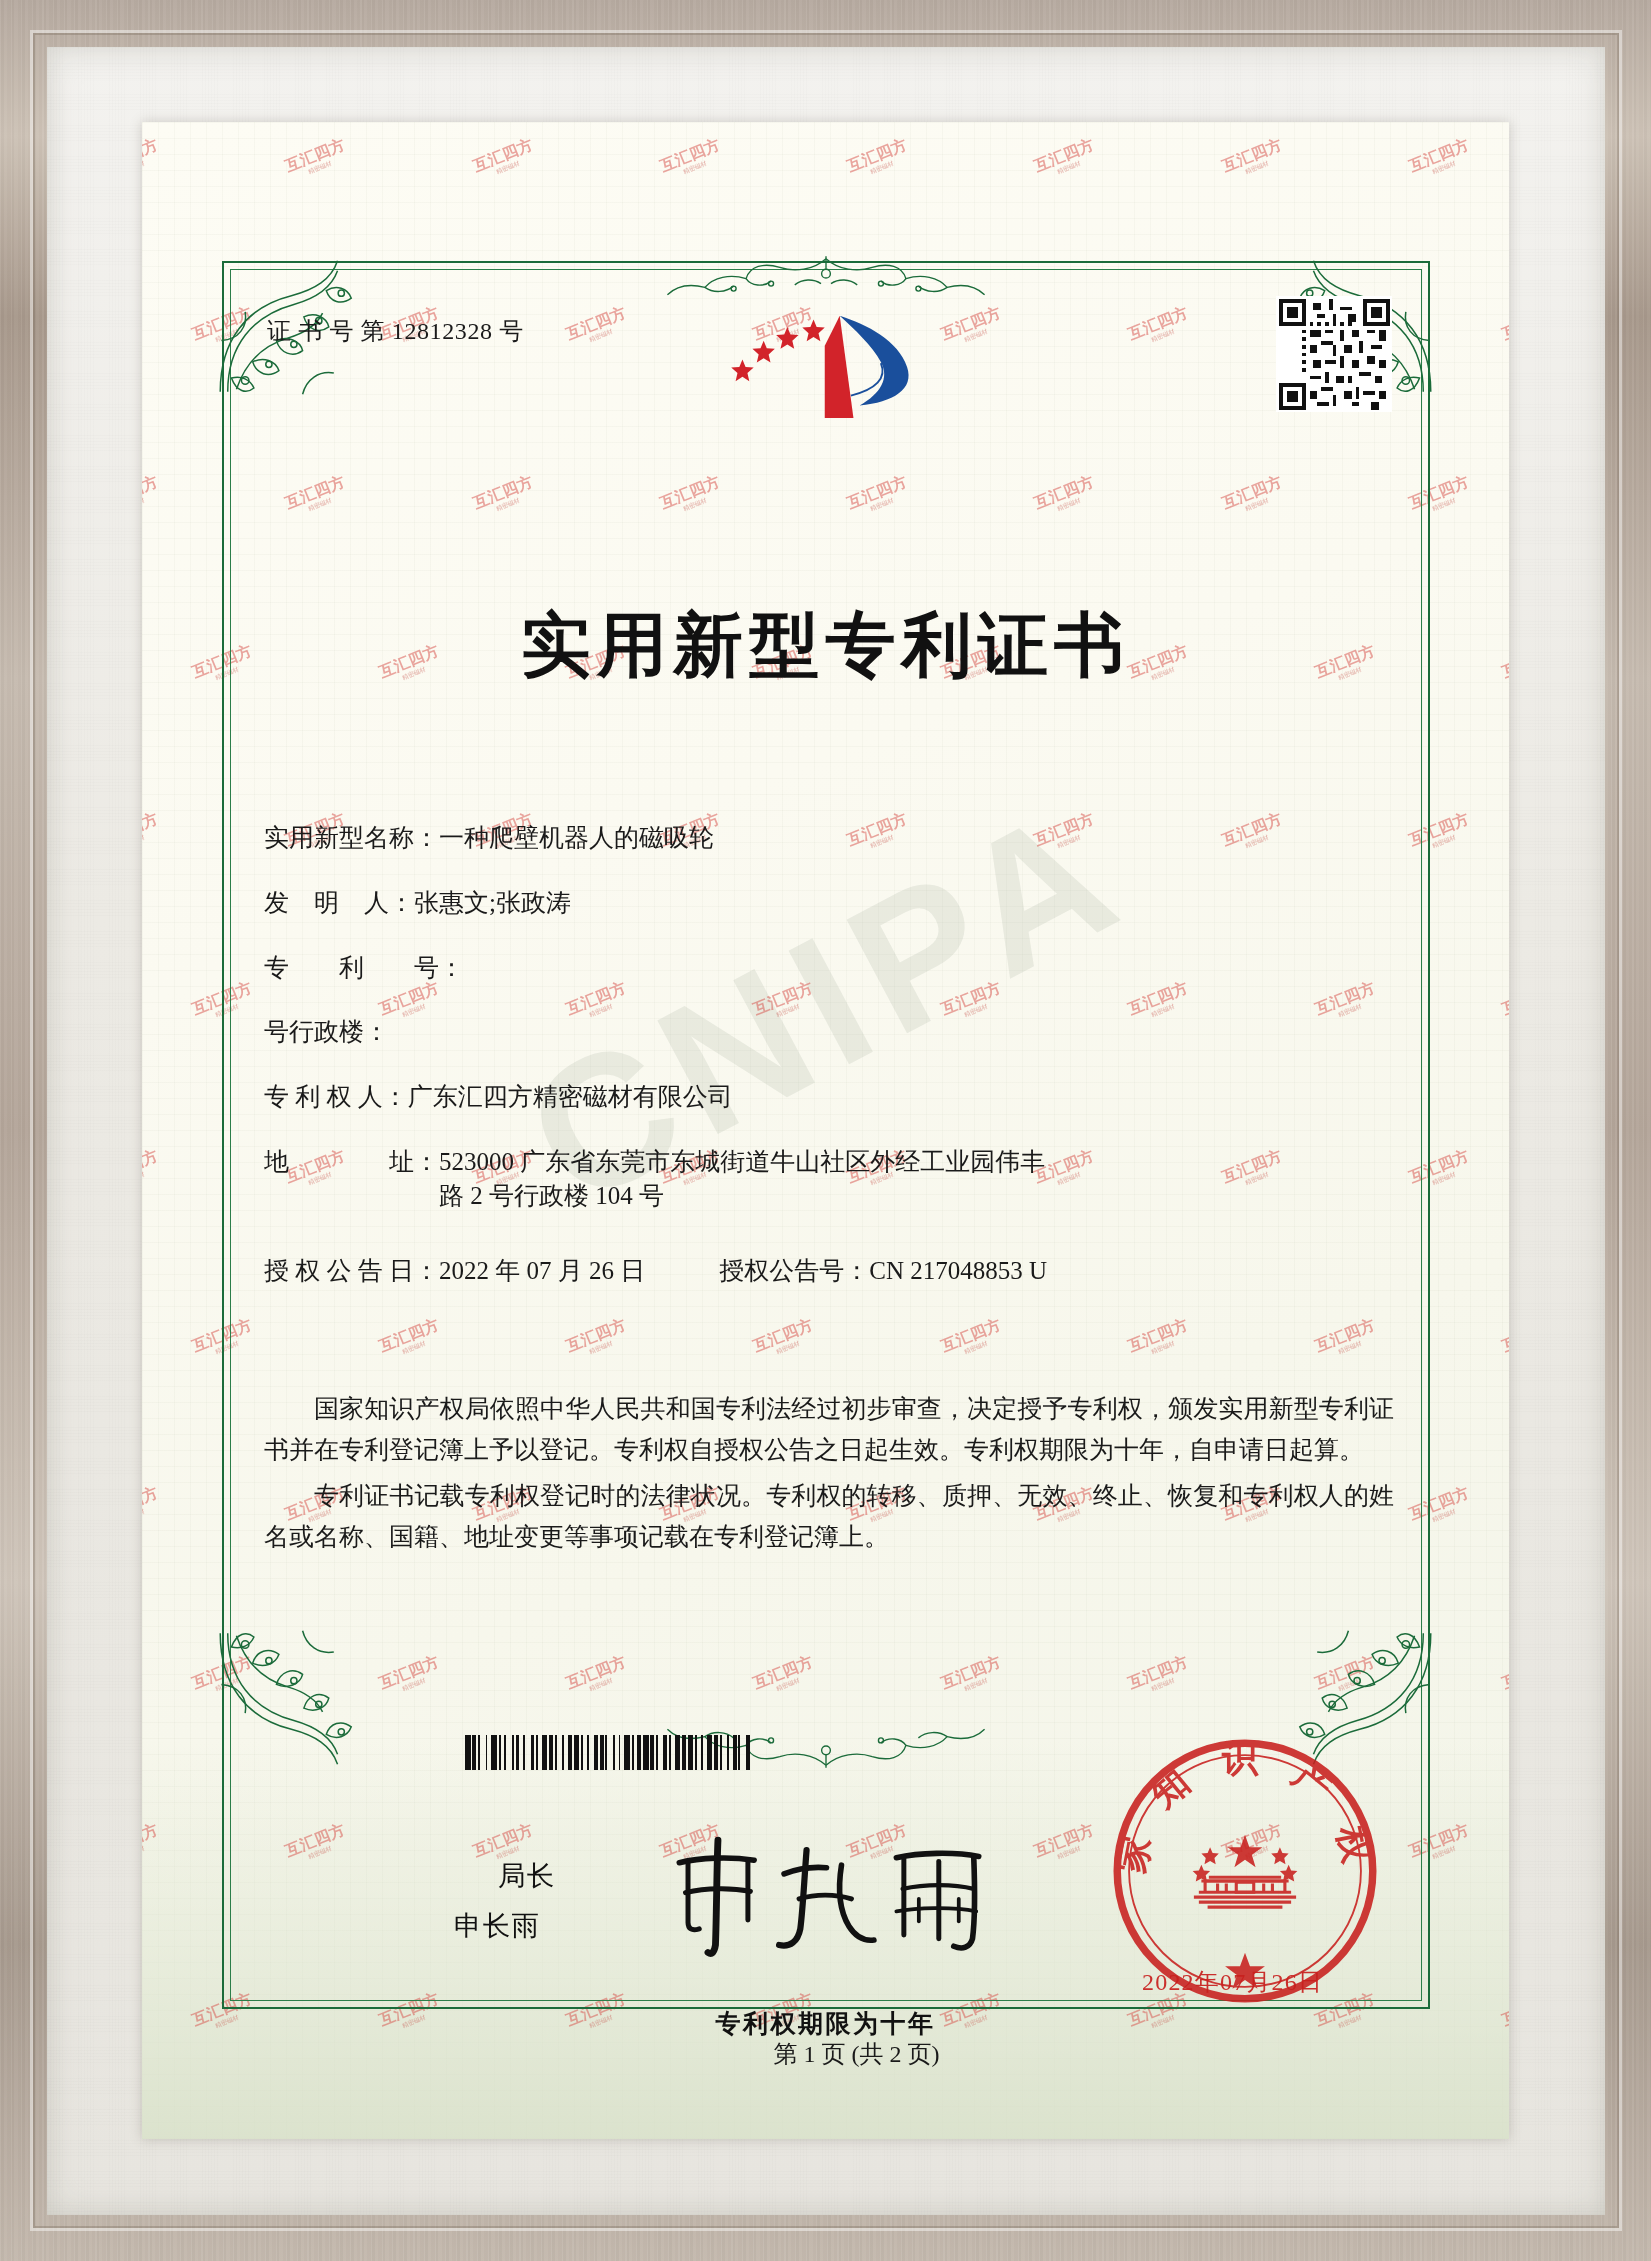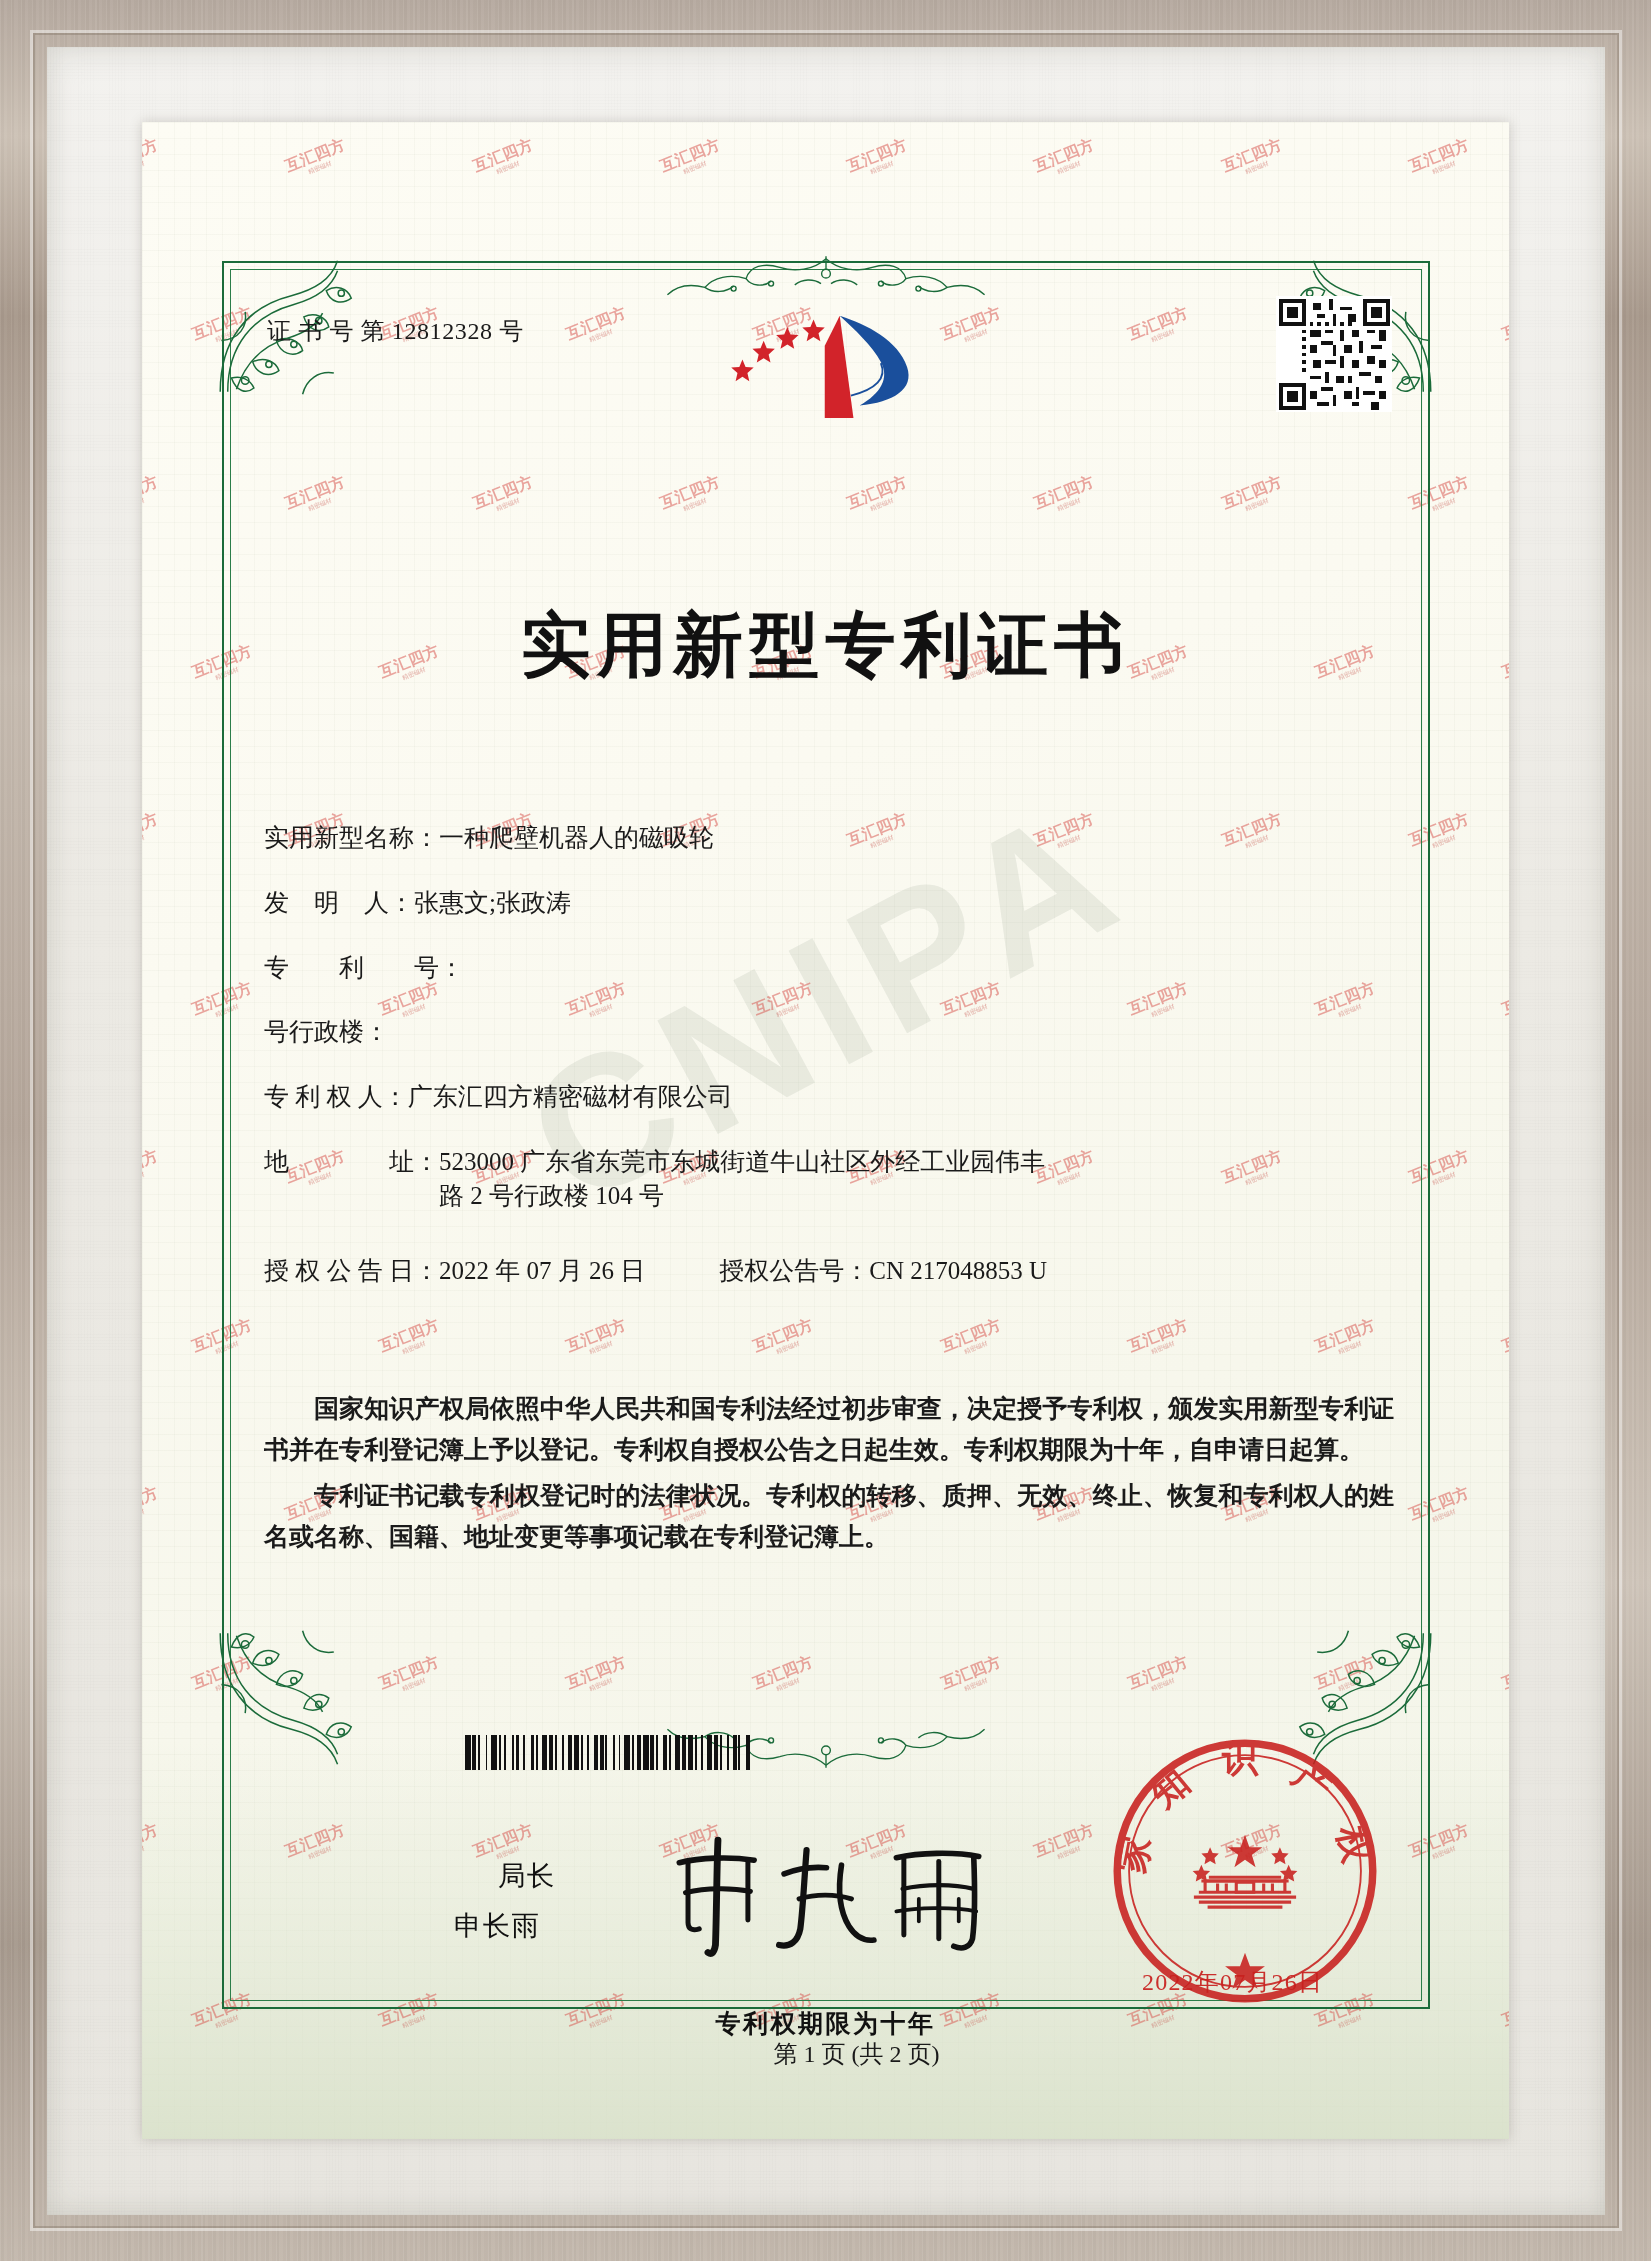--- a/index.html
+++ b/index.html
@@ -223,21 +223,20 @@
 
   
   .paragraphs {
     position: absolute;
     left: 122px; top: 1267px;
     width: 1130px;
     font-size: 25px;
     line-height: 1.62;
     color: #1a1a1a;
     text-align: justify;
-    font-weight: bold;
   }
   .paragraphs p {
     margin: 0 0 6.2px 0;
     text-indent: 50px;
   }
 
   
   .barcode {
     position: absolute;
     left: 323px; top: 1613px;

